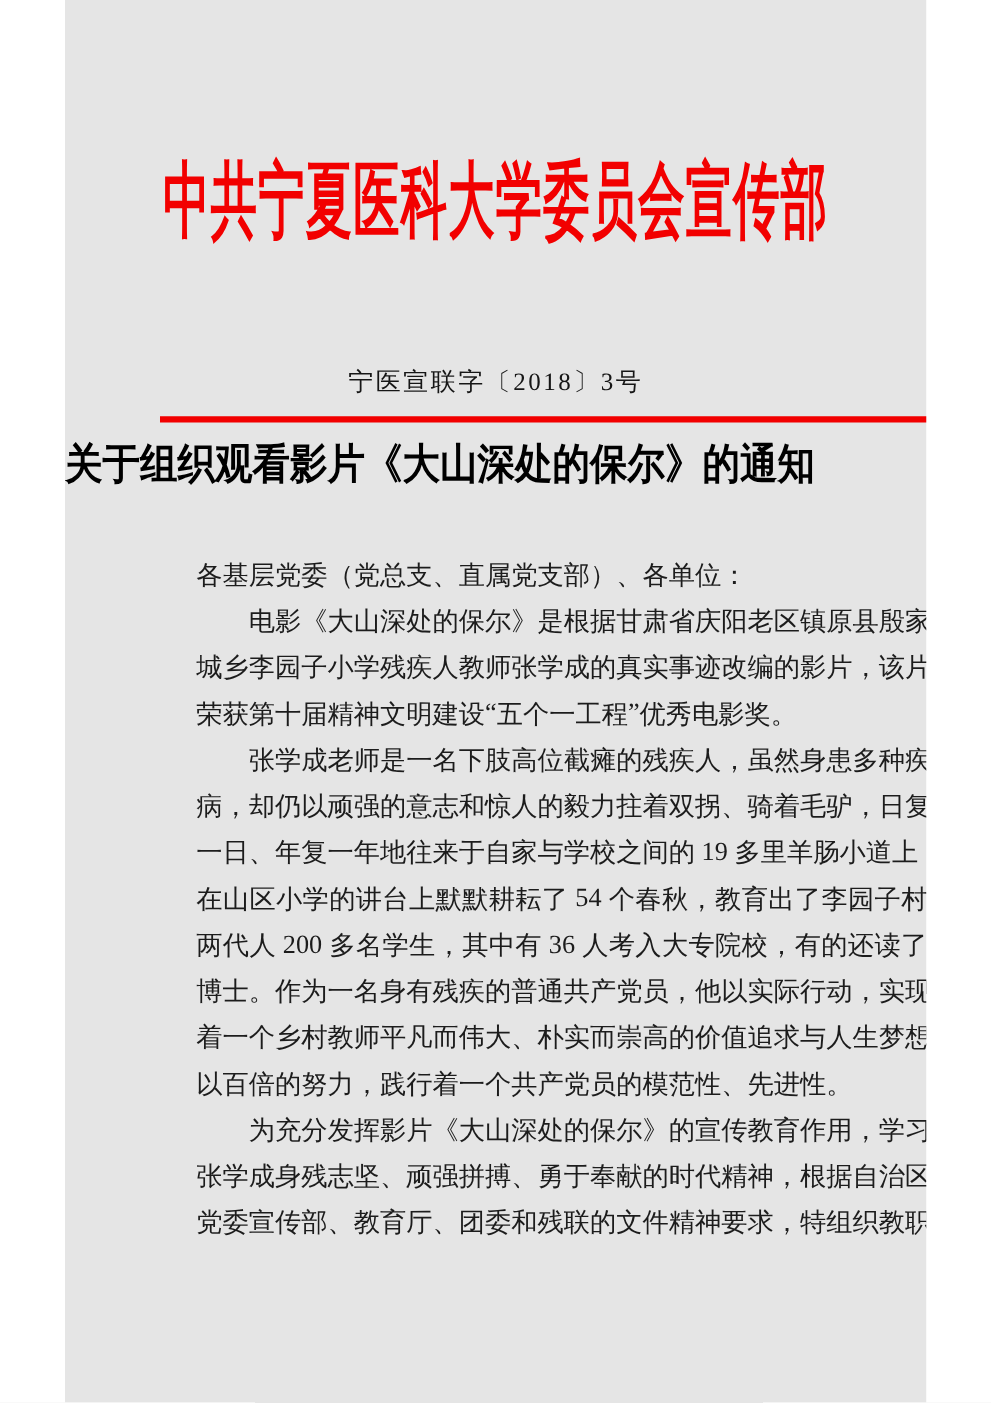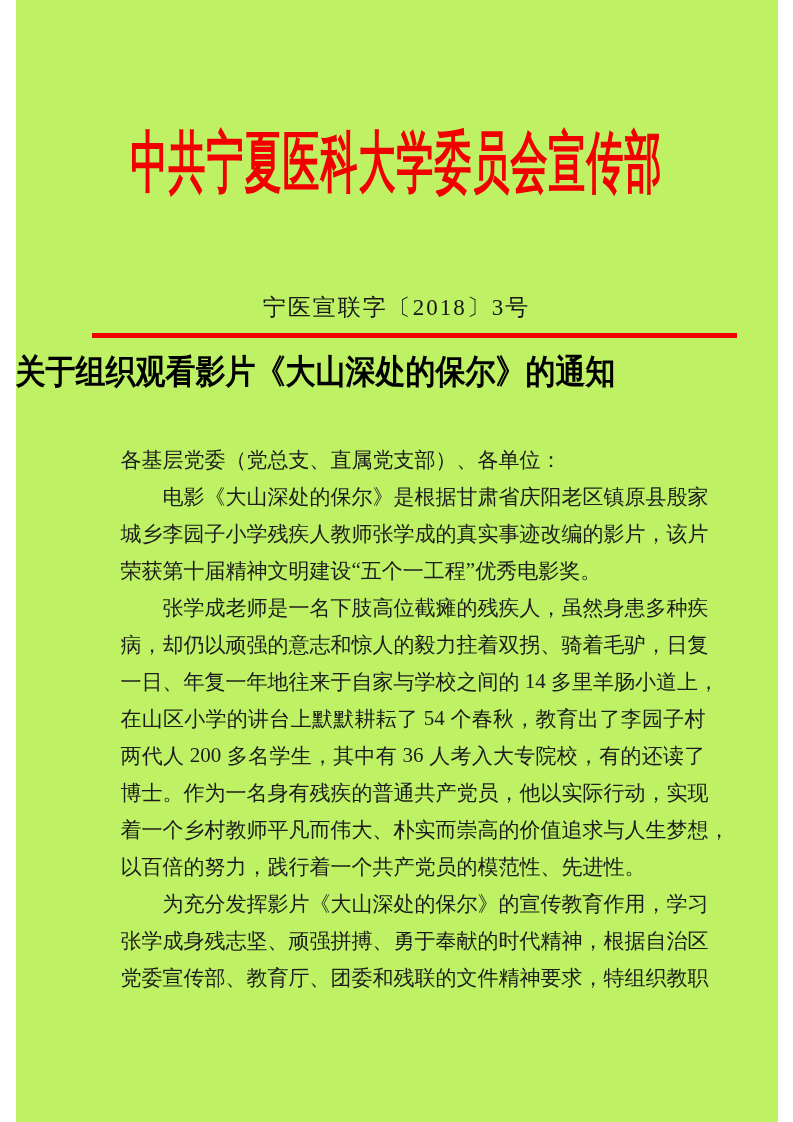--- a/index.html
+++ b/index.html
@@ -2,23 +2,23 @@
 <html style="--red: #f20000; --text: #1c1c1c;"><head>
 <meta charset="utf-8">
 <style>
   :root{
     --red:#f20000;
     --text:#1c1c1c;
   }
   html,body{margin:0;padding:0;background:#ffffff;}
   .page{
     position:relative;
-    width:762px;height:1122px;
+    width:689px;height:1122px;
     margin:0 auto;
-    background:#bef264;
+    background:#e5e5e5;
     overflow:hidden;
     font-family:"Liberation Serif","DejaVu Serif",serif;
     color:var(--text);
   }
   
   .lh-row{
     position:absolute;left:0;width:100%;
     display:flex;justify-content:center;align-items:center;
   }
   .lh1{top:126px;height:72px;}
@@ -29,21 +29,21 @@
     color:var(--red);
     line-height:1;
     white-space:nowrap;
   }
   .lh1 .lh-text{font-size:37px;letter-spacing:1px;transform:scaleY(1.80);}
   .lh2 .lh-text{font-size:46px;letter-spacing:1px;transform:scaleY(1.40);}
   
   .doc-number{
     position:absolute;top:292px;left:0;width:100%;
     text-align:center;
-    font-size:23px;letter-spacing:2px;
+    font-size:20px;letter-spacing:2px;
     color:#161616;
   }
   
   .red-line{
     position:absolute;top:333px;left:76px;
     width:645px;height:5px;
     background:var(--red);
   }
   
   .doc-title{
@@ -280,21 +280,21 @@
             <span>于</span>
             <span>自</span>
             <span>家</span>
             <span>与</span>
             <span>学</span>
             <span>校</span>
             <span>之</span>
             <span>间</span>
             <span>的</span>
             <span>&nbsp;</span>
-            <span>14</span>
+            <span>19</span>
             <span>&nbsp;</span>
             <span>多</span>
             <span>里</span>
             <span>羊</span>
             <span>肠</span>
             <span>小</span>
             <span>道</span>
             <span>上</span>
             <span>，</span>
           </div>

